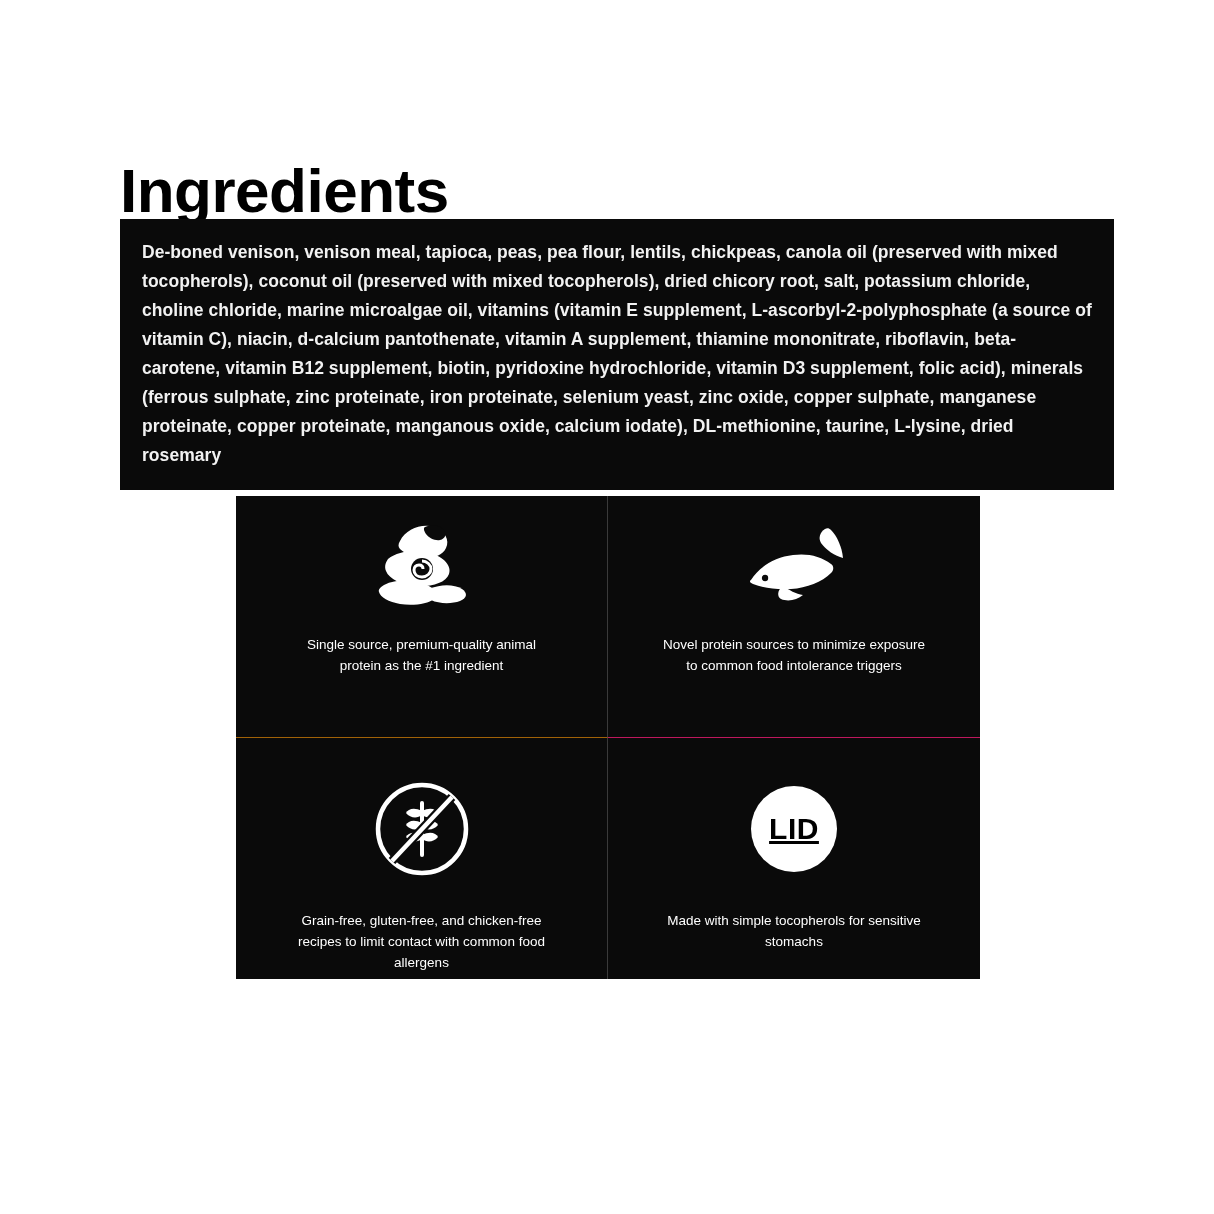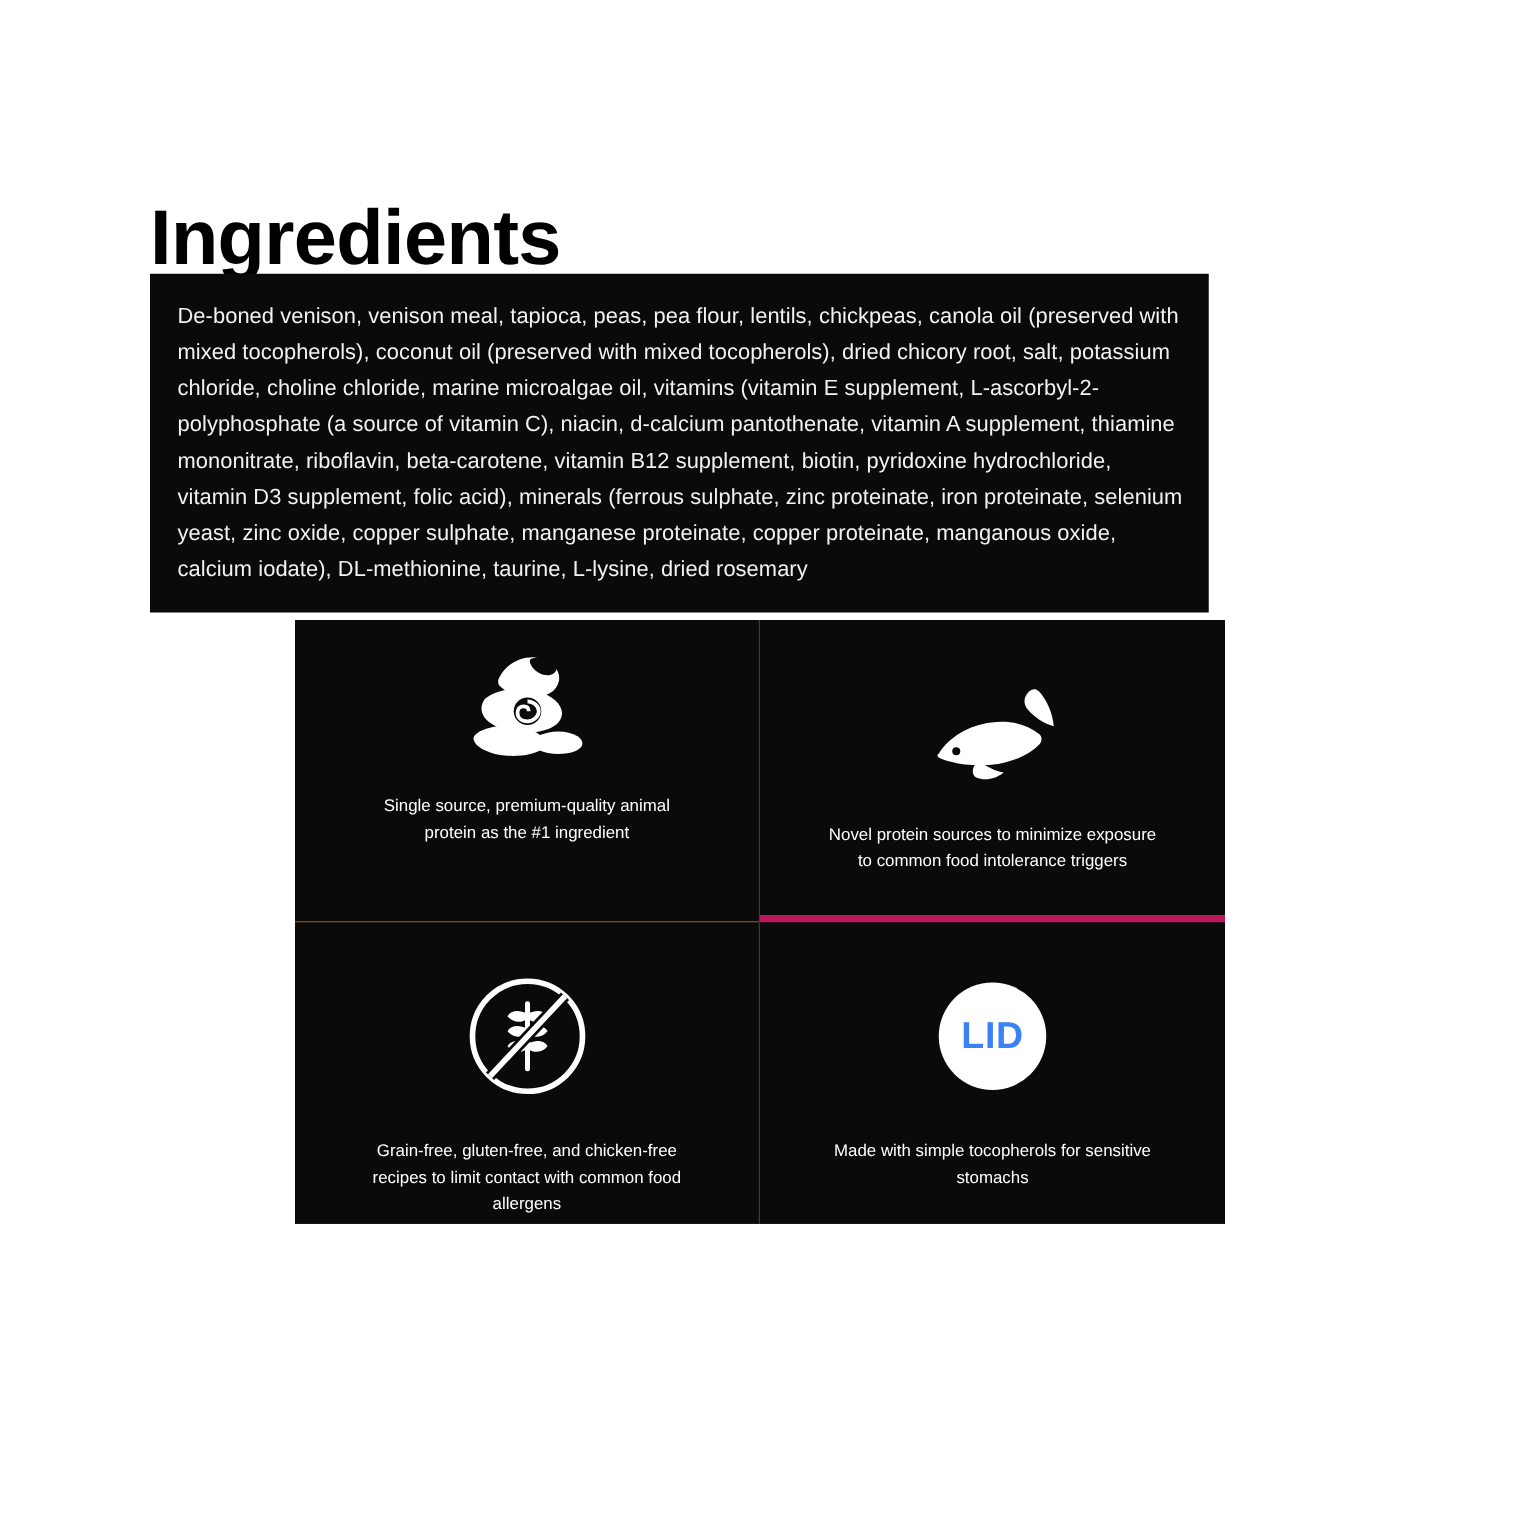--- a/index.html
+++ b/index.html
@@ -34,25 +34,26 @@
     color: #000000;
     letter-spacing: -0.5px;
     font-family: "Liberation Sans", sans-serif;
   }
 
   
   .ingredients-panel {
     position: absolute;
     left: 120px;
     top: 219px;
-    width: 847px;
+    width: 994px;
     min-height: 226px;
     background: #0a0a0a;
     box-sizing: border-box;
     padding: 19px 20px 20px 22px;
+    font-weight: bold;
   }
   .ingredients-text {
     color: #f2f2f2;
     font-size: 17.5px;
     line-height: 29px;
     font-family: "Liberation Sans", sans-serif;
     letter-spacing: 0.05px;
     white-space: normal;
   }
 
@@ -72,21 +73,21 @@
   .feature-cell {
     position: relative;
     box-sizing: border-box;
     display: flex;
     flex-direction: column;
     align-items: center;
     background: #0a0a0a;
   }
   
   .feature-cell.c1 { border-right: 1px solid #3a3a3a; border-bottom: 1px solid #a16207; }
-  .feature-cell.c2 { border-bottom: 6px solid #be185d; margin-top: 23px; }
+  .feature-cell.c2 { border-bottom: 1px solid #be185d; }
   .feature-cell.c3 { border-right: 1px solid #3a3a3a; }
 
   .feature-icon {
     height: 110px;
     display: flex;
     align-items: center;
     justify-content: center;
     margin-top: 18px;
   }
   .feature-cell.c1 .feature-icon,
@@ -104,28 +105,29 @@
     font-family: "Liberation Sans", sans-serif;
   }
   .feature-cell.c3 .feature-caption,
   .feature-cell.c4 .feature-caption { margin-top: 26px; }
 
   .lid-badge {
     width: 86px;
     height: 86px;
     border-radius: 50%;
     background: #ffffff;
-    color: #3b82f6;
+    color: #000000;
     display: flex;
     align-items: center;
     justify-content: center;
     font-size: 30px;
     font-weight: 700;
     letter-spacing: 0.5px;
     font-family: "Liberation Sans", sans-serif;
+    text-decoration: underline;
   }
 </style>
 </head>
 <body>
 
 <div class="page">
 
   <h1 class="page-title">Ingredients</h1>
 
   <section class="ingredients-panel">

